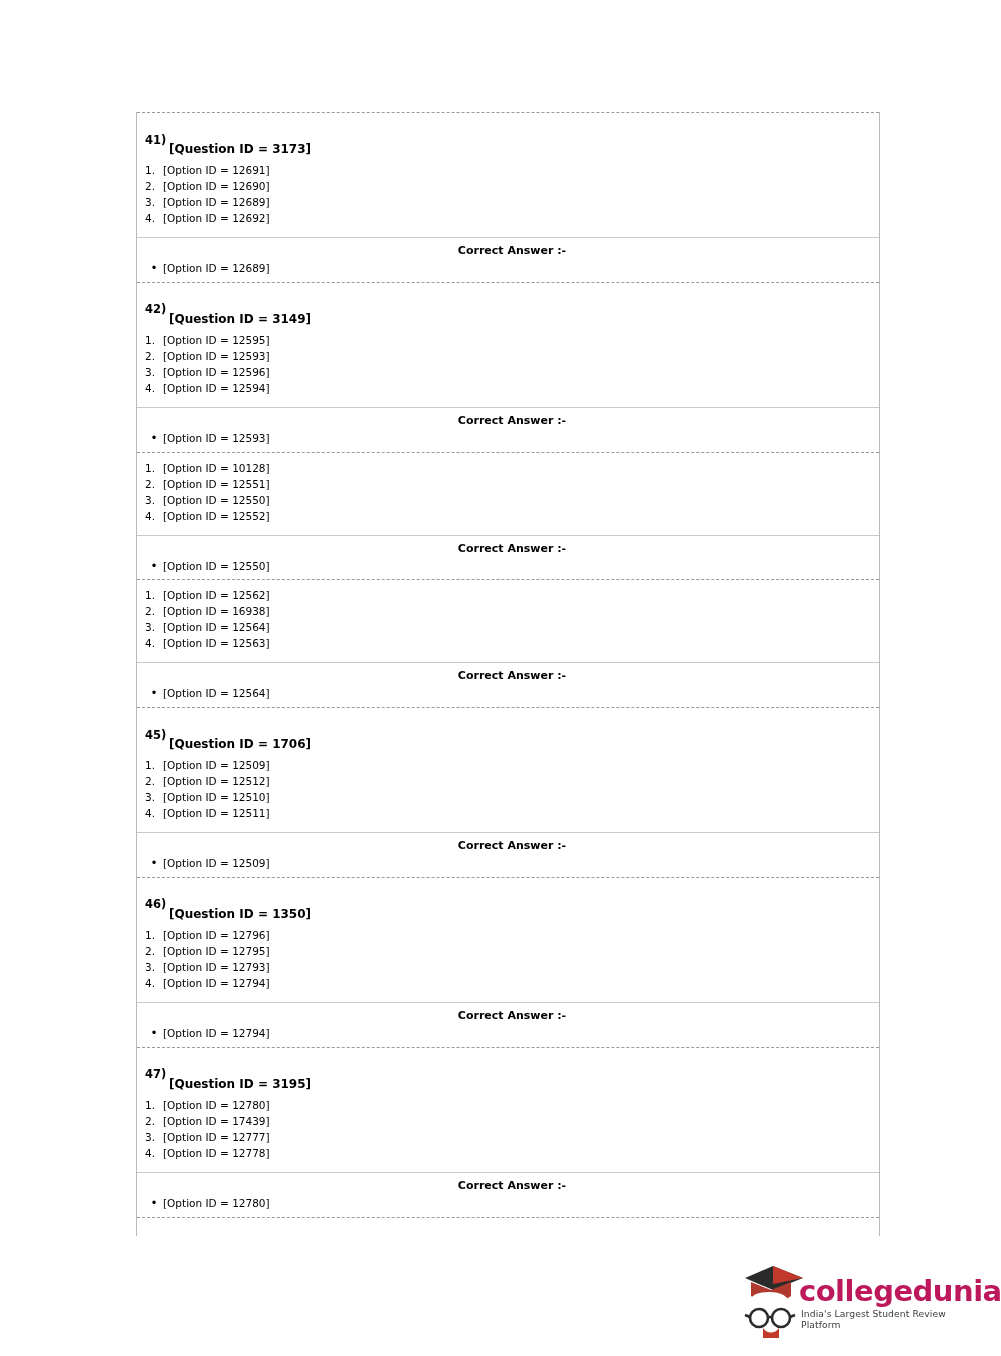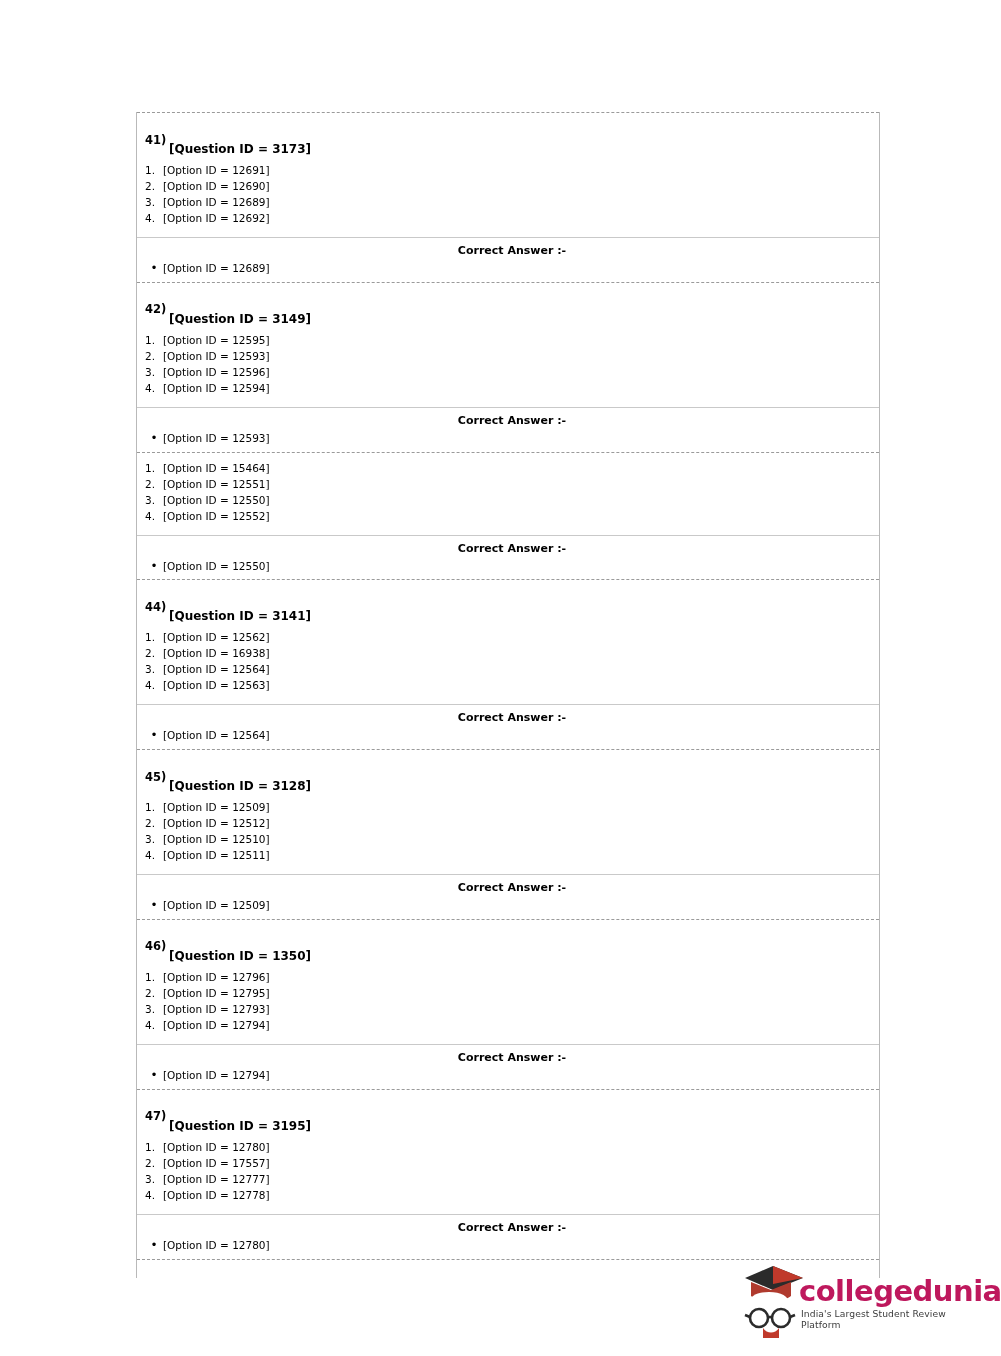--- a/index.html
+++ b/index.html
@@ -207,21 +207,21 @@
           <span class="bullet">•</span>
           <span>[Option ID = 12593]</span>
         </div>
       </div>
     </div>
 
     <div class="q-block">
       <ul class="options">
         <li class="opt">
           <span class="opt-idx">1.</span>
-          <span class="opt-txt">[Option ID = 15464]</span>
+          <span class="opt-txt">[Option ID = 10128]</span>
         </li>
         <li class="opt">
           <span class="opt-idx">2.</span>
           <span class="opt-txt">[Option ID = 12551]</span>
         </li>
         <li class="opt">
           <span class="opt-idx">3.</span>
           <span class="opt-txt">[Option ID = 12550]</span>
         </li>
         <li class="opt">
@@ -232,24 +232,20 @@
       <div class="answer-wrap">
         <div class="answer-label">Correct Answer :-</div>
         <div class="answer-row">
           <span class="bullet">•</span>
           <span>[Option ID = 12550]</span>
         </div>
       </div>
     </div>
 
     <div class="q-block">
-      <div class="q-head">
-        <span class="q-num">44)</span>
-        <span class="q-id">[Question ID = 3141]</span>
-      </div>
       <ul class="options">
         <li class="opt">
           <span class="opt-idx">1.</span>
           <span class="opt-txt">[Option ID = 12562]</span>
         </li>
         <li class="opt">
           <span class="opt-idx">2.</span>
           <span class="opt-txt">[Option ID = 16938]</span>
         </li>
         <li class="opt">
@@ -266,21 +262,21 @@
         <div class="answer-row">
           <span class="bullet">•</span>
           <span>[Option ID = 12564]</span>
         </div>
       </div>
     </div>
 
     <div class="q-block">
       <div class="q-head">
         <span class="q-num">45)</span>
-        <span class="q-id">[Question ID = 3128]</span>
+        <span class="q-id">[Question ID = 1706]</span>
       </div>
       <ul class="options">
         <li class="opt">
           <span class="opt-idx">1.</span>
           <span class="opt-txt">[Option ID = 12509]</span>
         </li>
         <li class="opt">
           <span class="opt-idx">2.</span>
           <span class="opt-txt">[Option ID = 12512]</span>
         </li>
@@ -339,21 +335,21 @@
         <span class="q-num">47)</span>
         <span class="q-id">[Question ID = 3195]</span>
       </div>
       <ul class="options">
         <li class="opt">
           <span class="opt-idx">1.</span>
           <span class="opt-txt">[Option ID = 12780]</span>
         </li>
         <li class="opt">
           <span class="opt-idx">2.</span>
-          <span class="opt-txt">[Option ID = 17557]</span>
+          <span class="opt-txt">[Option ID = 17439]</span>
         </li>
         <li class="opt">
           <span class="opt-idx">3.</span>
           <span class="opt-txt">[Option ID = 12777]</span>
         </li>
         <li class="opt">
           <span class="opt-idx">4.</span>
           <span class="opt-txt">[Option ID = 12778]</span>
         </li>
       </ul>

